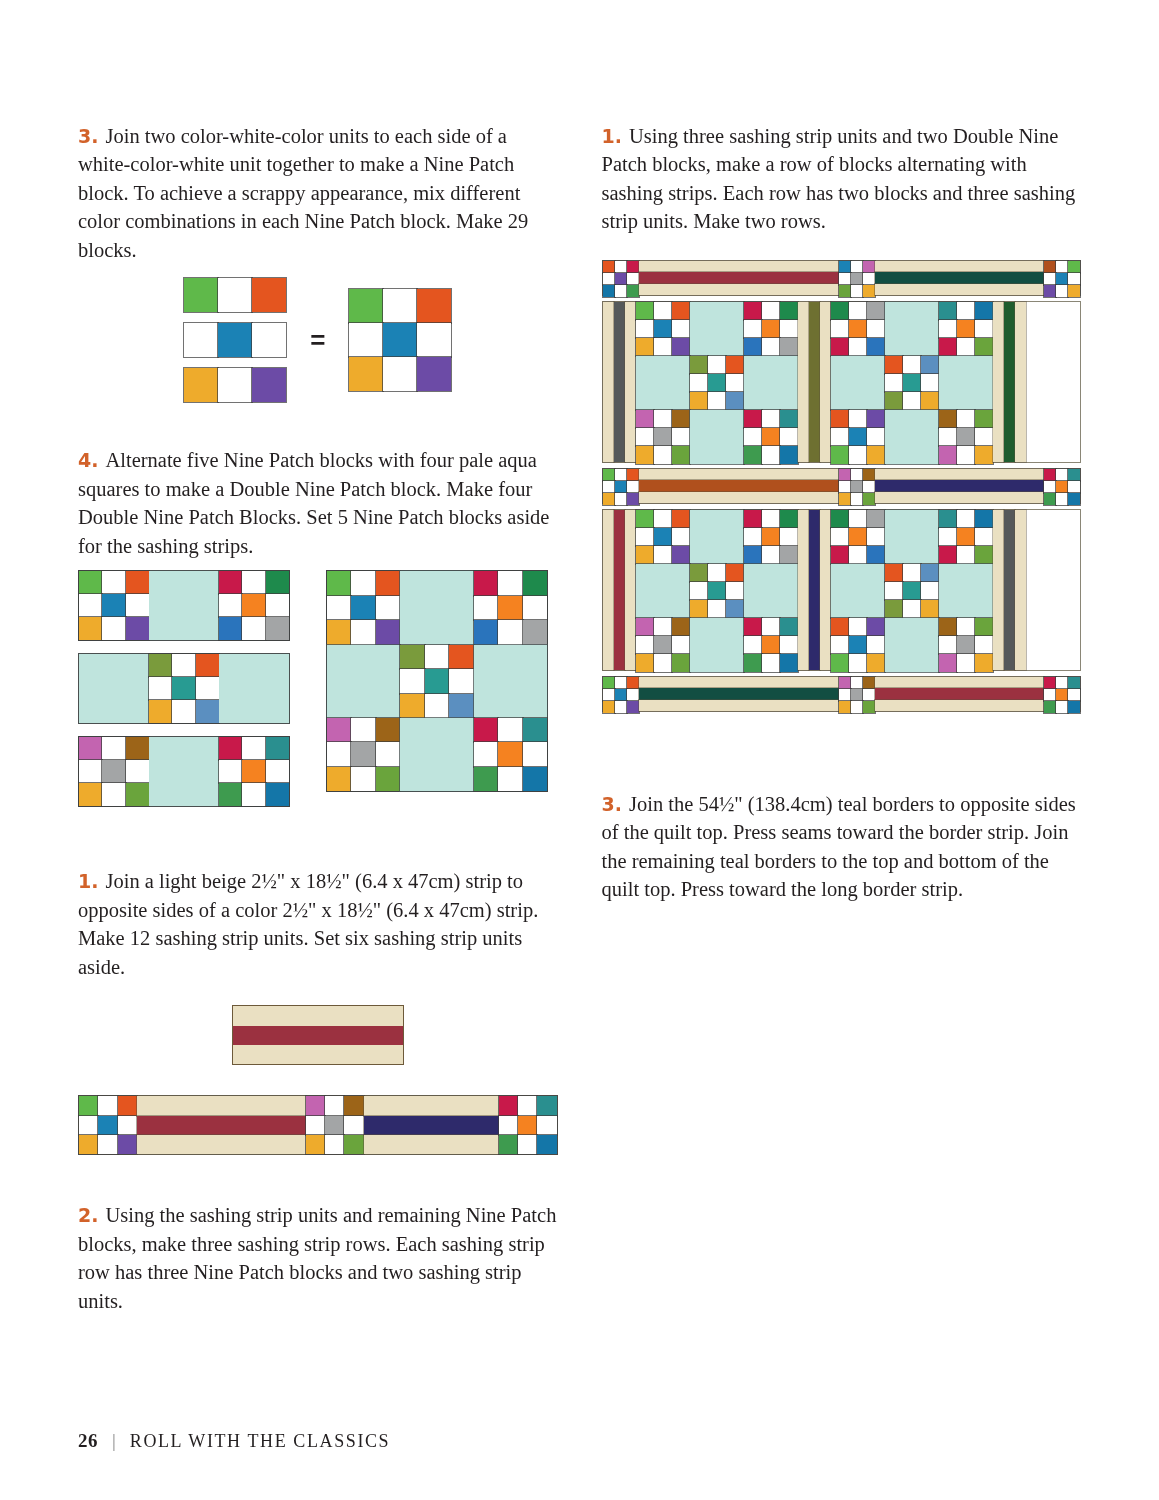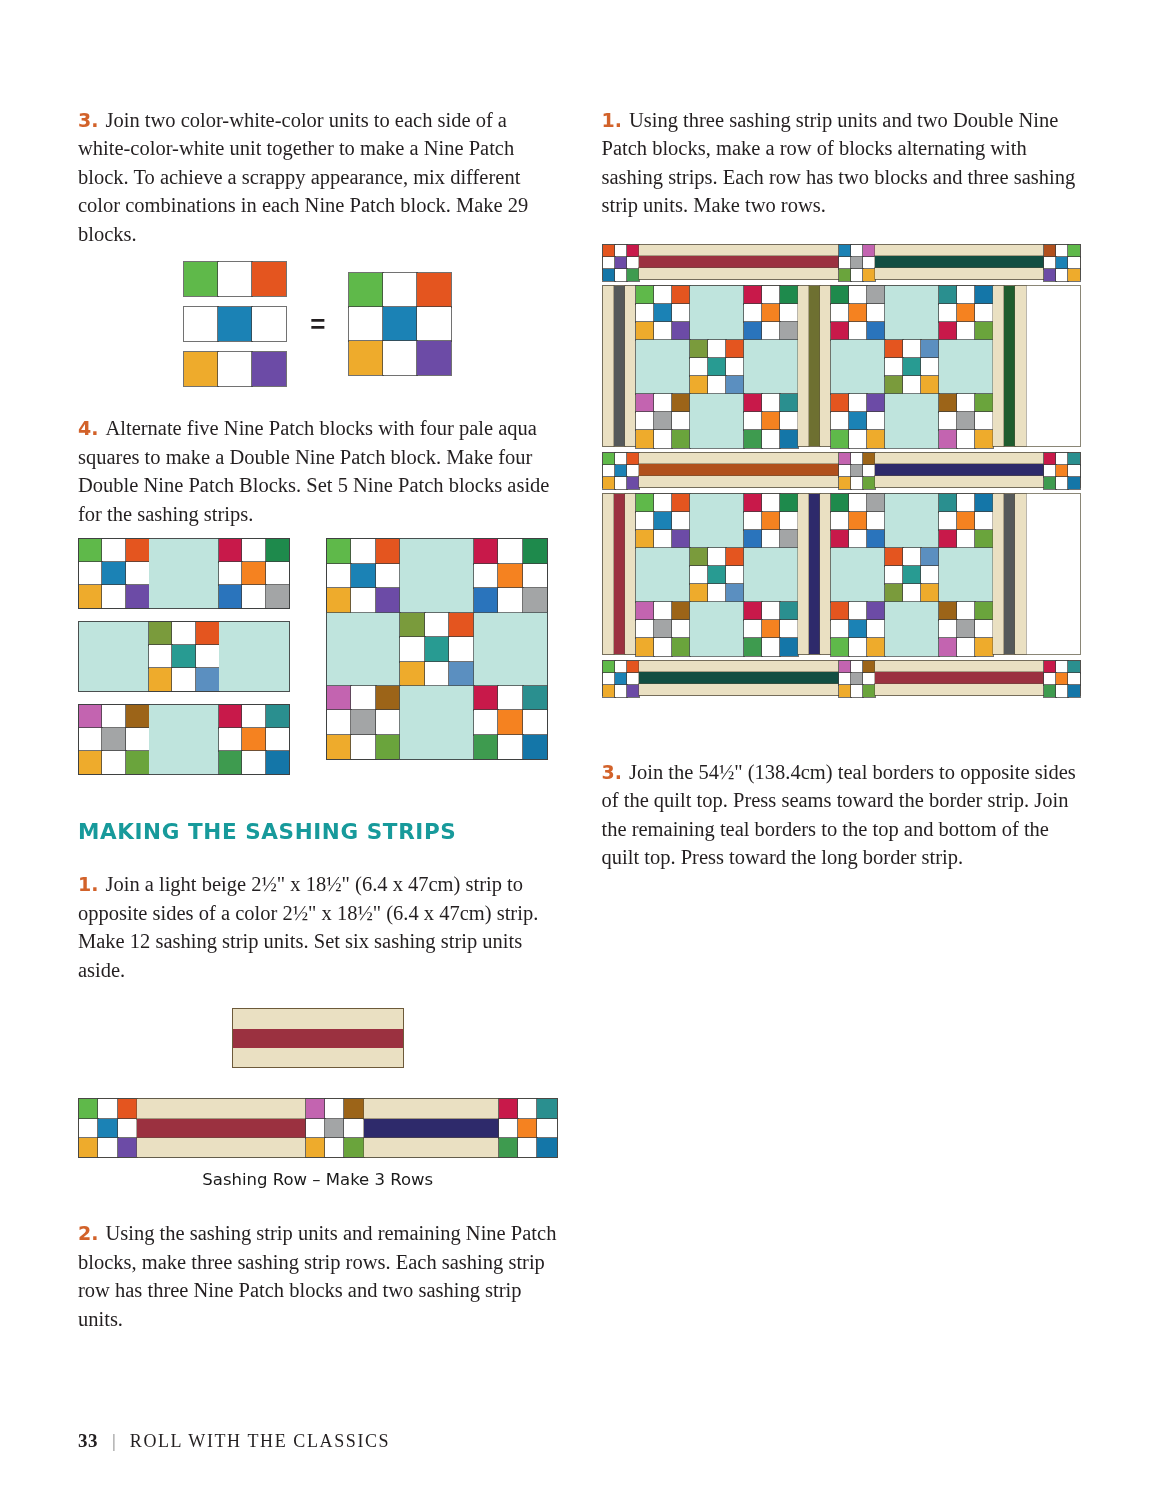--- a/index.html
+++ b/index.html
@@ -33,21 +33,21 @@
     font-weight: 700;
     font-size: 21.5px;
     letter-spacing: 0.6px;
     color: #179a9b;
     margin: 0 0 26px 0;
     text-transform: uppercase;
   }
   .para {
     font-size: 20.5px;
     line-height: 1.39;
-    margin: 0 0 6px 0;
+    margin: 16px 0 6px 0;
     text-indent: 0;
   }
   .para .num {
     font-family: "DejaVu Sans", sans-serif;
     font-weight: 700;
     font-size: 19px;
     color: #d2622a;
     margin-right: 7px;
   }
   .spacer-sm { height: 18px; }
@@ -323,21 +323,20 @@
               <div class="cell" style="background: rgb(255, 255, 255);"></div>
               <div class="cell" style="background: rgb(62, 155, 79);"></div>
               <div class="cell" style="background: rgb(255, 255, 255);"></div>
               <div class="cell" style="background: rgb(20, 118, 168);"></div>
             </div>
           </div>
       </div>
 
       <div class="spacer-lg"></div>
 
-      <h2 class="section-head">MAKING THE SASHING STRIPS</h2>
 
       <p class="para"><span class="num">1.</span><span>Join a light beige 2½" x 18½" (6.4 x 47cm) strip to opposite sides of a color 2½" x 18½" (6.4 x 47cm) strip. Make 12 sashing strip units. Set six sashing strip units aside.</span></p>
 
       <div class="spacer-sm"></div>
 
       <div style="display:flex;justify-content:center;">
         <div class="sash-unit" id="sash-unit" style="width:172px;height:60px;">
             <div style="background: rgb(234, 224, 194); height: 33.33%;"></div>
             <div style="background: rgb(155, 49, 64); height: 33.33%;"></div>
             <div style="background: rgb(234, 224, 194); height: 33.33%;"></div>
@@ -384,21 +383,20 @@
             <div class="cell" style="background: rgb(255, 255, 255);"></div>
             <div class="cell" style="background: rgb(42, 143, 143);"></div>
             <div class="cell" style="background: rgb(255, 255, 255);"></div>
             <div class="cell" style="background: rgb(245, 130, 32);"></div>
             <div class="cell" style="background: rgb(255, 255, 255);"></div>
             <div class="cell" style="background: rgb(62, 155, 79);"></div>
             <div class="cell" style="background: rgb(255, 255, 255);"></div>
             <div class="cell" style="background: rgb(20, 118, 168);"></div>
           </div>
         </div>
-      <div class="caption">Sashing Row – Make 3 Rows</div>
 
       <div class="spacer-md"></div>
 
       <p class="para"><span class="num">2.</span><span>Using the sashing strip units and remaining Nine Patch blocks, make three sashing strip rows. Each sashing strip row has three Nine Patch blocks and two sashing strip units.</span></p>
 
     </div>
 
     <div class="col">
 
 
@@ -827,16 +825,16 @@
 
       <div class="spacer-sm"></div>
 
       <p class="para"><span class="num">3.</span><span>Join the 54½" (138.4cm) teal borders to opposite sides of the quilt top. Press seams toward the border strip. Join the remaining teal borders to the top and bottom of the quilt top. Press toward the long border strip.</span></p>
 
     </div>
   </div>
 </div>
 
 <div class="footer">
-  <span class="pg">33</span>
+  <span class="pg">26</span>
   <span class="bar">|</span>
   <span class="bk">ROLL WITH THE CLASSICS</span>
 </div>
 
 </body></html>

